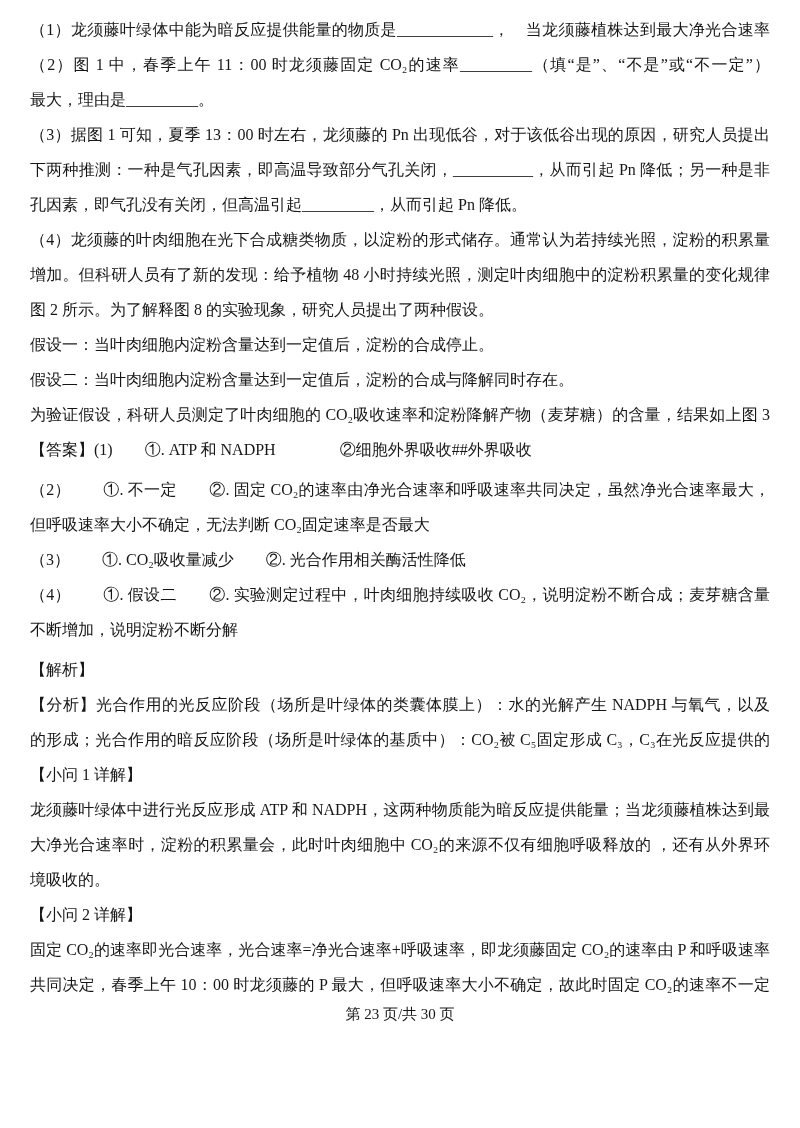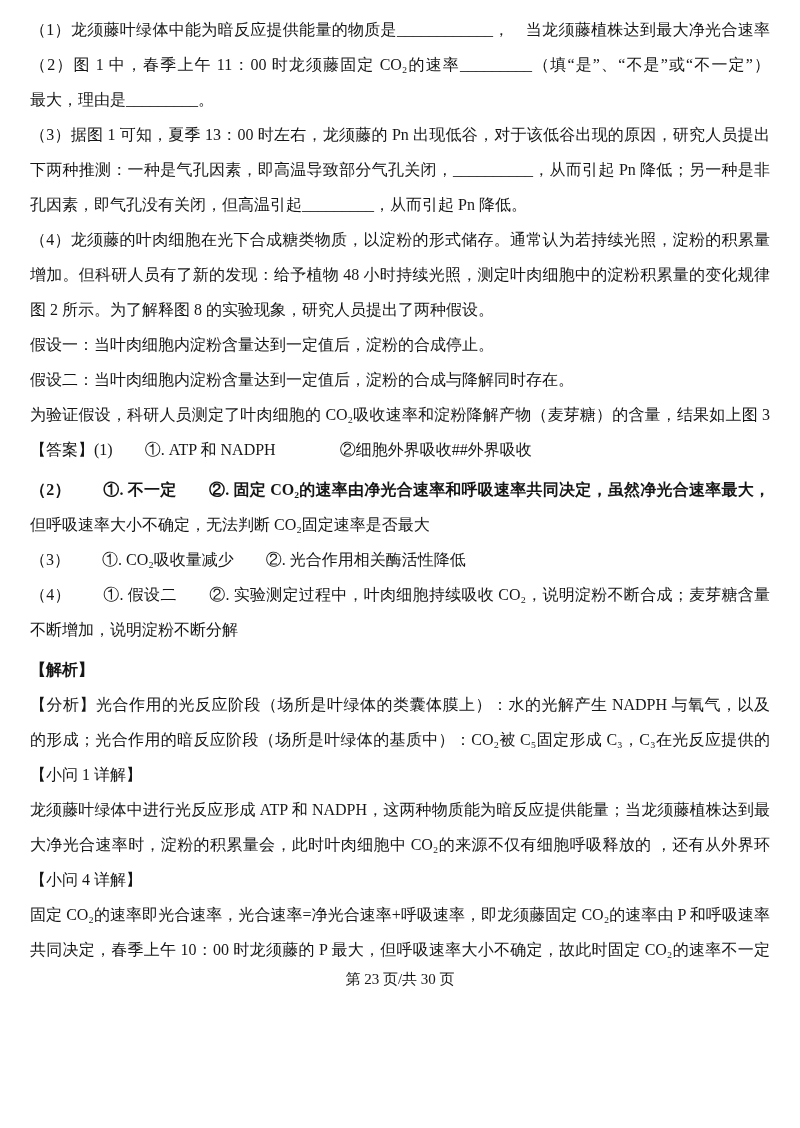--- a/index.html
+++ b/index.html
@@ -27,21 +27,20 @@
     font-size: 16px;
     text-align: justify;
     overflow: hidden;
     white-space: normal;
   }
   .line.full {
     text-align-last: justify;
   }
   .gap {
     margin-top: 5px;
-    font-weight: bold;
   }
   .footer {
     margin-top: 2px;
     height: 22px;
     line-height: 20px;
     font-size: 15px;
     text-align: center;
   }
 </style>
 </head>
@@ -65,20 +64,21 @@
   <p class="line">但呼吸速率大小不确定，无法判断 CO₂固定速率是否最大</p>
   <p class="line">（3）　　①. CO₂吸收量减少　　②. 光合作用相关酶活性降低</p>
   <p class="line full">（4）　　①. 假设二　　②. 实验测定过程中，叶肉细胞持续吸收 CO₂，说明淀粉不断合成；麦芽糖含量</p>
   <p class="line">不断增加，说明淀粉不断分解</p>
   <p class="line gap">【解析】</p>
   <p class="line full">【分析】光合作用的光反应阶段（场所是叶绿体的类囊体膜上）：水的光解产生 NADPH 与氧气，以及 ATP</p>
   <p class="line full">的形成；光合作用的暗反应阶段（场所是叶绿体的基质中）：CO₂被 C₅固定形成 C₃，C₃在光反应提供的 ATP</p>
   <p class="line">【小问 1 详解】</p>
   <p class="line full">龙须藤叶绿体中进行光反应形成 ATP 和 NADPH，这两种物质能为暗反应提供能量；当龙须藤植株达到最</p>
   <p class="line full">大净光合速率时，淀粉的积累量会，此时叶肉细胞中 CO₂的来源不仅有细胞呼吸释放的 ，还有从外界环</p>
-  <p class="line">【小问 4 详解】</p>
+  <p class="line">境吸收的。</p>
+  <p class="line">【小问 2 详解】</p>
   <p class="line full">固定 CO₂的速率即光合速率，光合速率=净光合速率+呼吸速率，即龙须藤固定 CO₂的速率由 P 和呼吸速率</p>
   <p class="line full">共同决定，春季上午 10：00 时龙须藤的 P 最大，但呼吸速率大小不确定，故此时固定 CO₂的速率不一定最</p>
 
   <div class="footer">
     <span>第 23 页/共 30 页</span>
   </div>
 </div>
 
 </body></html>

